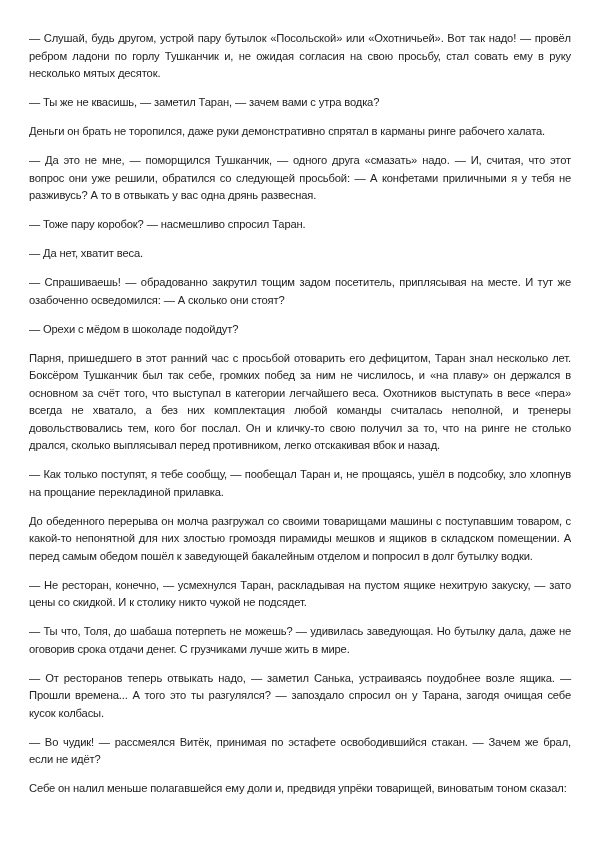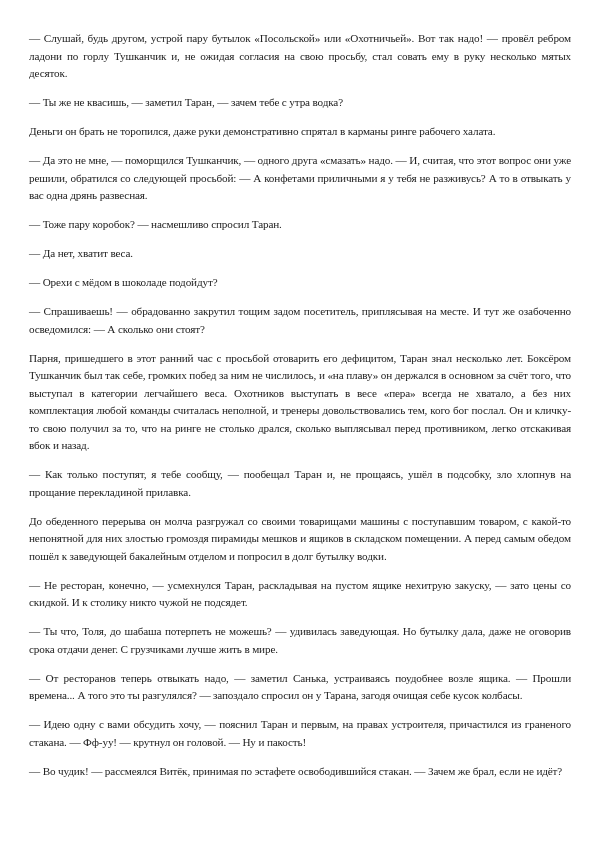--- a/index.html
+++ b/index.html
@@ -21,37 +21,36 @@
       font-family: "Liberation Sans", "DejaVu Sans", sans-serif;
       font-size: 11.2px;
       line-height: 17.5px;
       color: #222222;
     }
     .page p {
       margin: 0 0 11.5px 0;
       text-align: justify;
       letter-spacing: -0.15px;
       word-spacing: 0px;
-      font-family: Liberation Serif, serif;
     }
   </style>
 </head>
 <body>
 
 <div class="page">
   <p>— Слушай, будь другом, устрой пару бутылок «Посольской» или «Охотничьей». Вот так надо! — провёл ребром ладони по горлу Тушканчик и, не ожидая согласия на свою просьбу, стал совать ему в руку несколько мятых десяток.</p>
-  <p>— Ты же не квасишь, — заметил Таран, — зачем тебе с утра водка?</p>
+  <p>— Ты же не квасишь, — заметил Таран, — зачем вами с утра водка?</p>
   <p>Деньги он брать не торопился, даже руки демонстративно спрятал в карманы ринге рабочего халата.</p>
   <p>— Да это не мне, — поморщился Тушканчик, — одного друга «смазать» надо. — И, считая, что этот вопрос они уже решили, обратился со следующей просьбой: — А конфетами приличными я у тебя не разживусь? А то в отвыкать у вас одна дрянь развесная.</p>
   <p>— Тоже пару коробок? — насмешливо спросил Таран.</p>
   <p>— Да нет, хватит веса.</p>
+  <p>— Спрашиваешь! — обрадованно закрутил тощим задом посетитель, приплясывая на месте. И тут же озабоченно осведомился: — А сколько они стоят?</p>
   <p>— Орехи с мёдом в шоколаде подойдут?</p>
-  <p>— Спрашиваешь! — обрадованно закрутил тощим задом посетитель, приплясывая на месте. И тут же озабоченно осведомился: — А сколько они стоят?</p>
   <p>Парня, пришедшего в этот ранний час с просьбой отоварить его дефицитом, Таран знал несколько лет. Боксёром Тушканчик был так себе, громких побед за ним не числилось, и «на плаву» он держался в основном за счёт того, что выступал в категории легчайшего веса. Охотников выступать в весе «пера» всегда не хватало, а без них комплектация любой команды считалась неполной, и тренеры довольствовались тем, кого бог послал. Он и кличку-то свою получил за то, что на ринге не столько дрался, сколько выплясывал перед противником, легко отскакивая вбок и назад.</p>
   <p>— Как только поступят, я тебе сообщу, — пообещал Таран и, не прощаясь, ушёл в подсобку, зло хлопнув на прощание перекладиной прилавка.</p>
   <p>До обеденного перерыва он молча разгружал со своими товарищами машины с поступавшим товаром, с какой-то непонятной для них злостью громоздя пирамиды мешков и ящиков в складском помещении. А перед самым обедом пошёл к заведующей бакалейным отделом и попросил в долг бутылку водки.</p>
   <p>— Не ресторан, конечно, — усмехнулся Таран, раскладывая на пустом ящике нехитрую закуску, — зато цены со скидкой. И к столику никто чужой не подсядет.</p>
   <p>— Ты что, Толя, до шабаша потерпеть не можешь? — удивилась заведующая. Но бутылку дала, даже не оговорив срока отдачи денег. С грузчиками лучше жить в мире.</p>
   <p>— От ресторанов теперь отвыкать надо, — заметил Санька, устраиваясь поудобнее возле ящика. — Прошли времена... А того это ты разгулялся? — запоздало спросил он у Тарана, загодя очищая себе кусок колбасы.</p>
-  <p>— Идею одну с вами обсудить хочу, — пояснил Таран и первым, на правах устроителя, причастился из граненого стакана. — Фф-уу! — крутнул он головой. — Ну и пакость!</p>
   <p>— Во чудик! — рассмеялся Витёк, принимая по эстафете освободившийся стакан. — Зачем же брал, если не идёт?</p>
+  <p>Себе он налил меньше полагавшейся ему доли и, предвидя упрёки товарищей, виноватым тоном сказал:</p>
 
 </div>
 
 </body></html>

